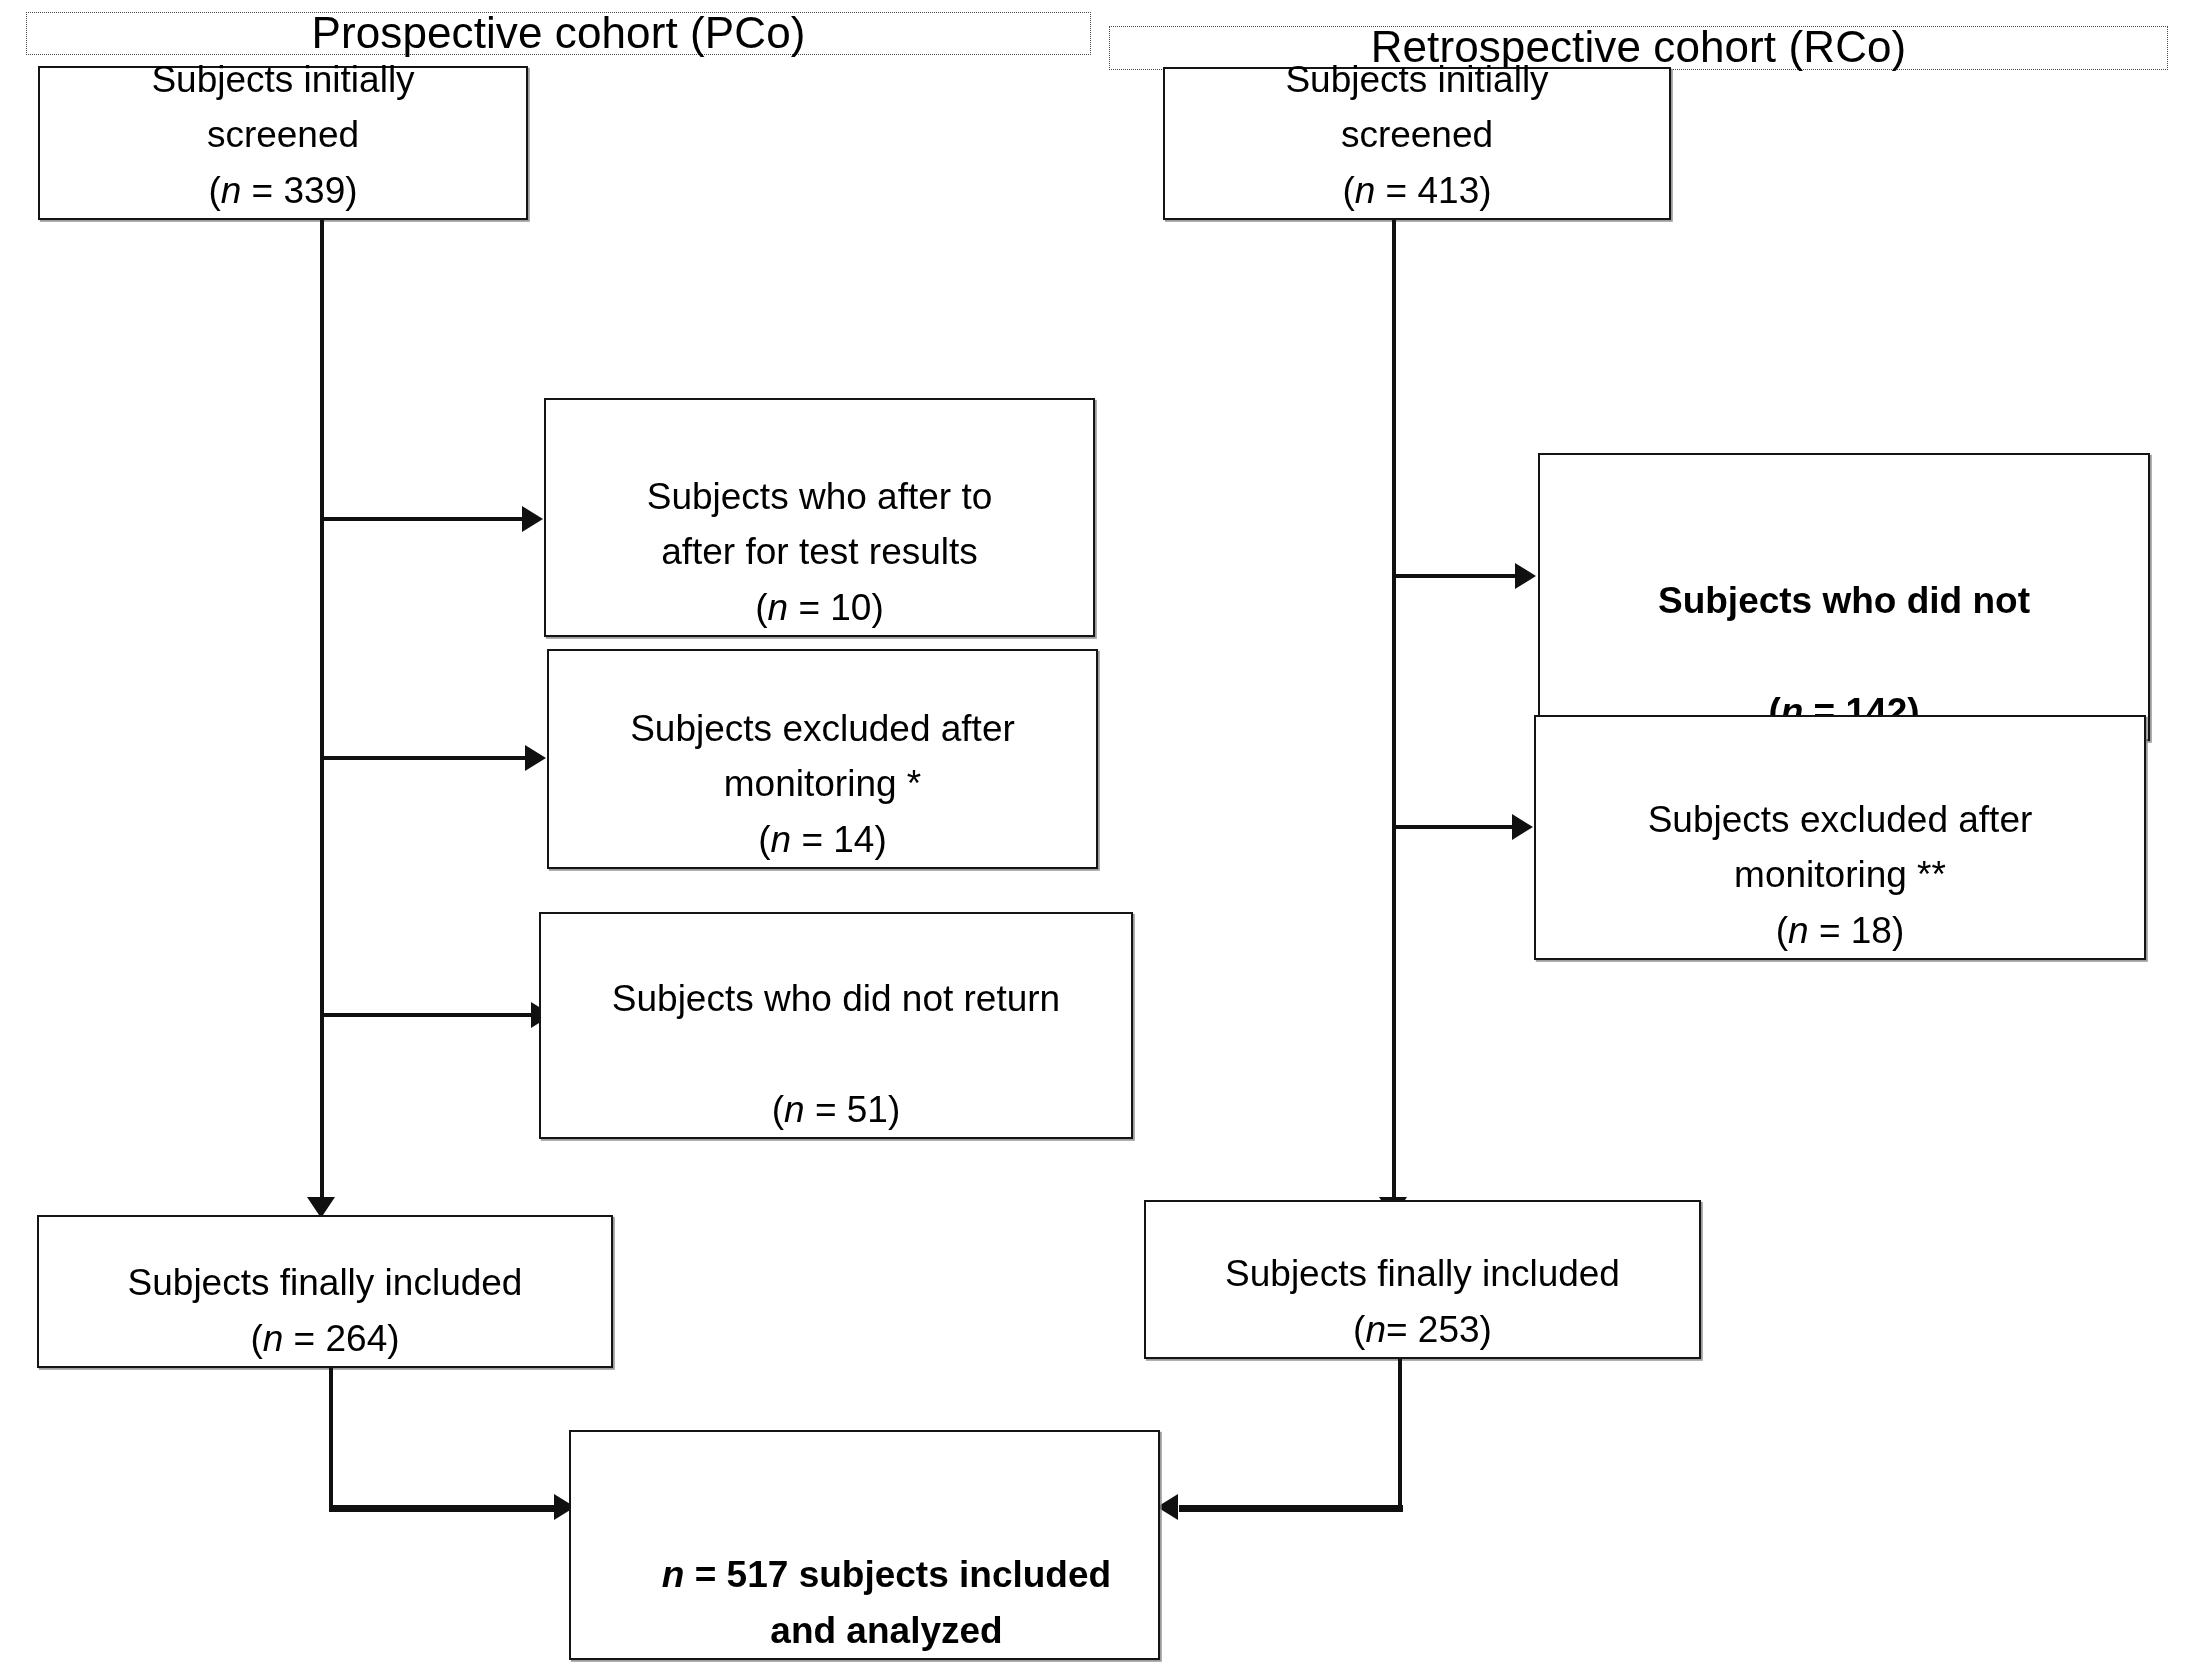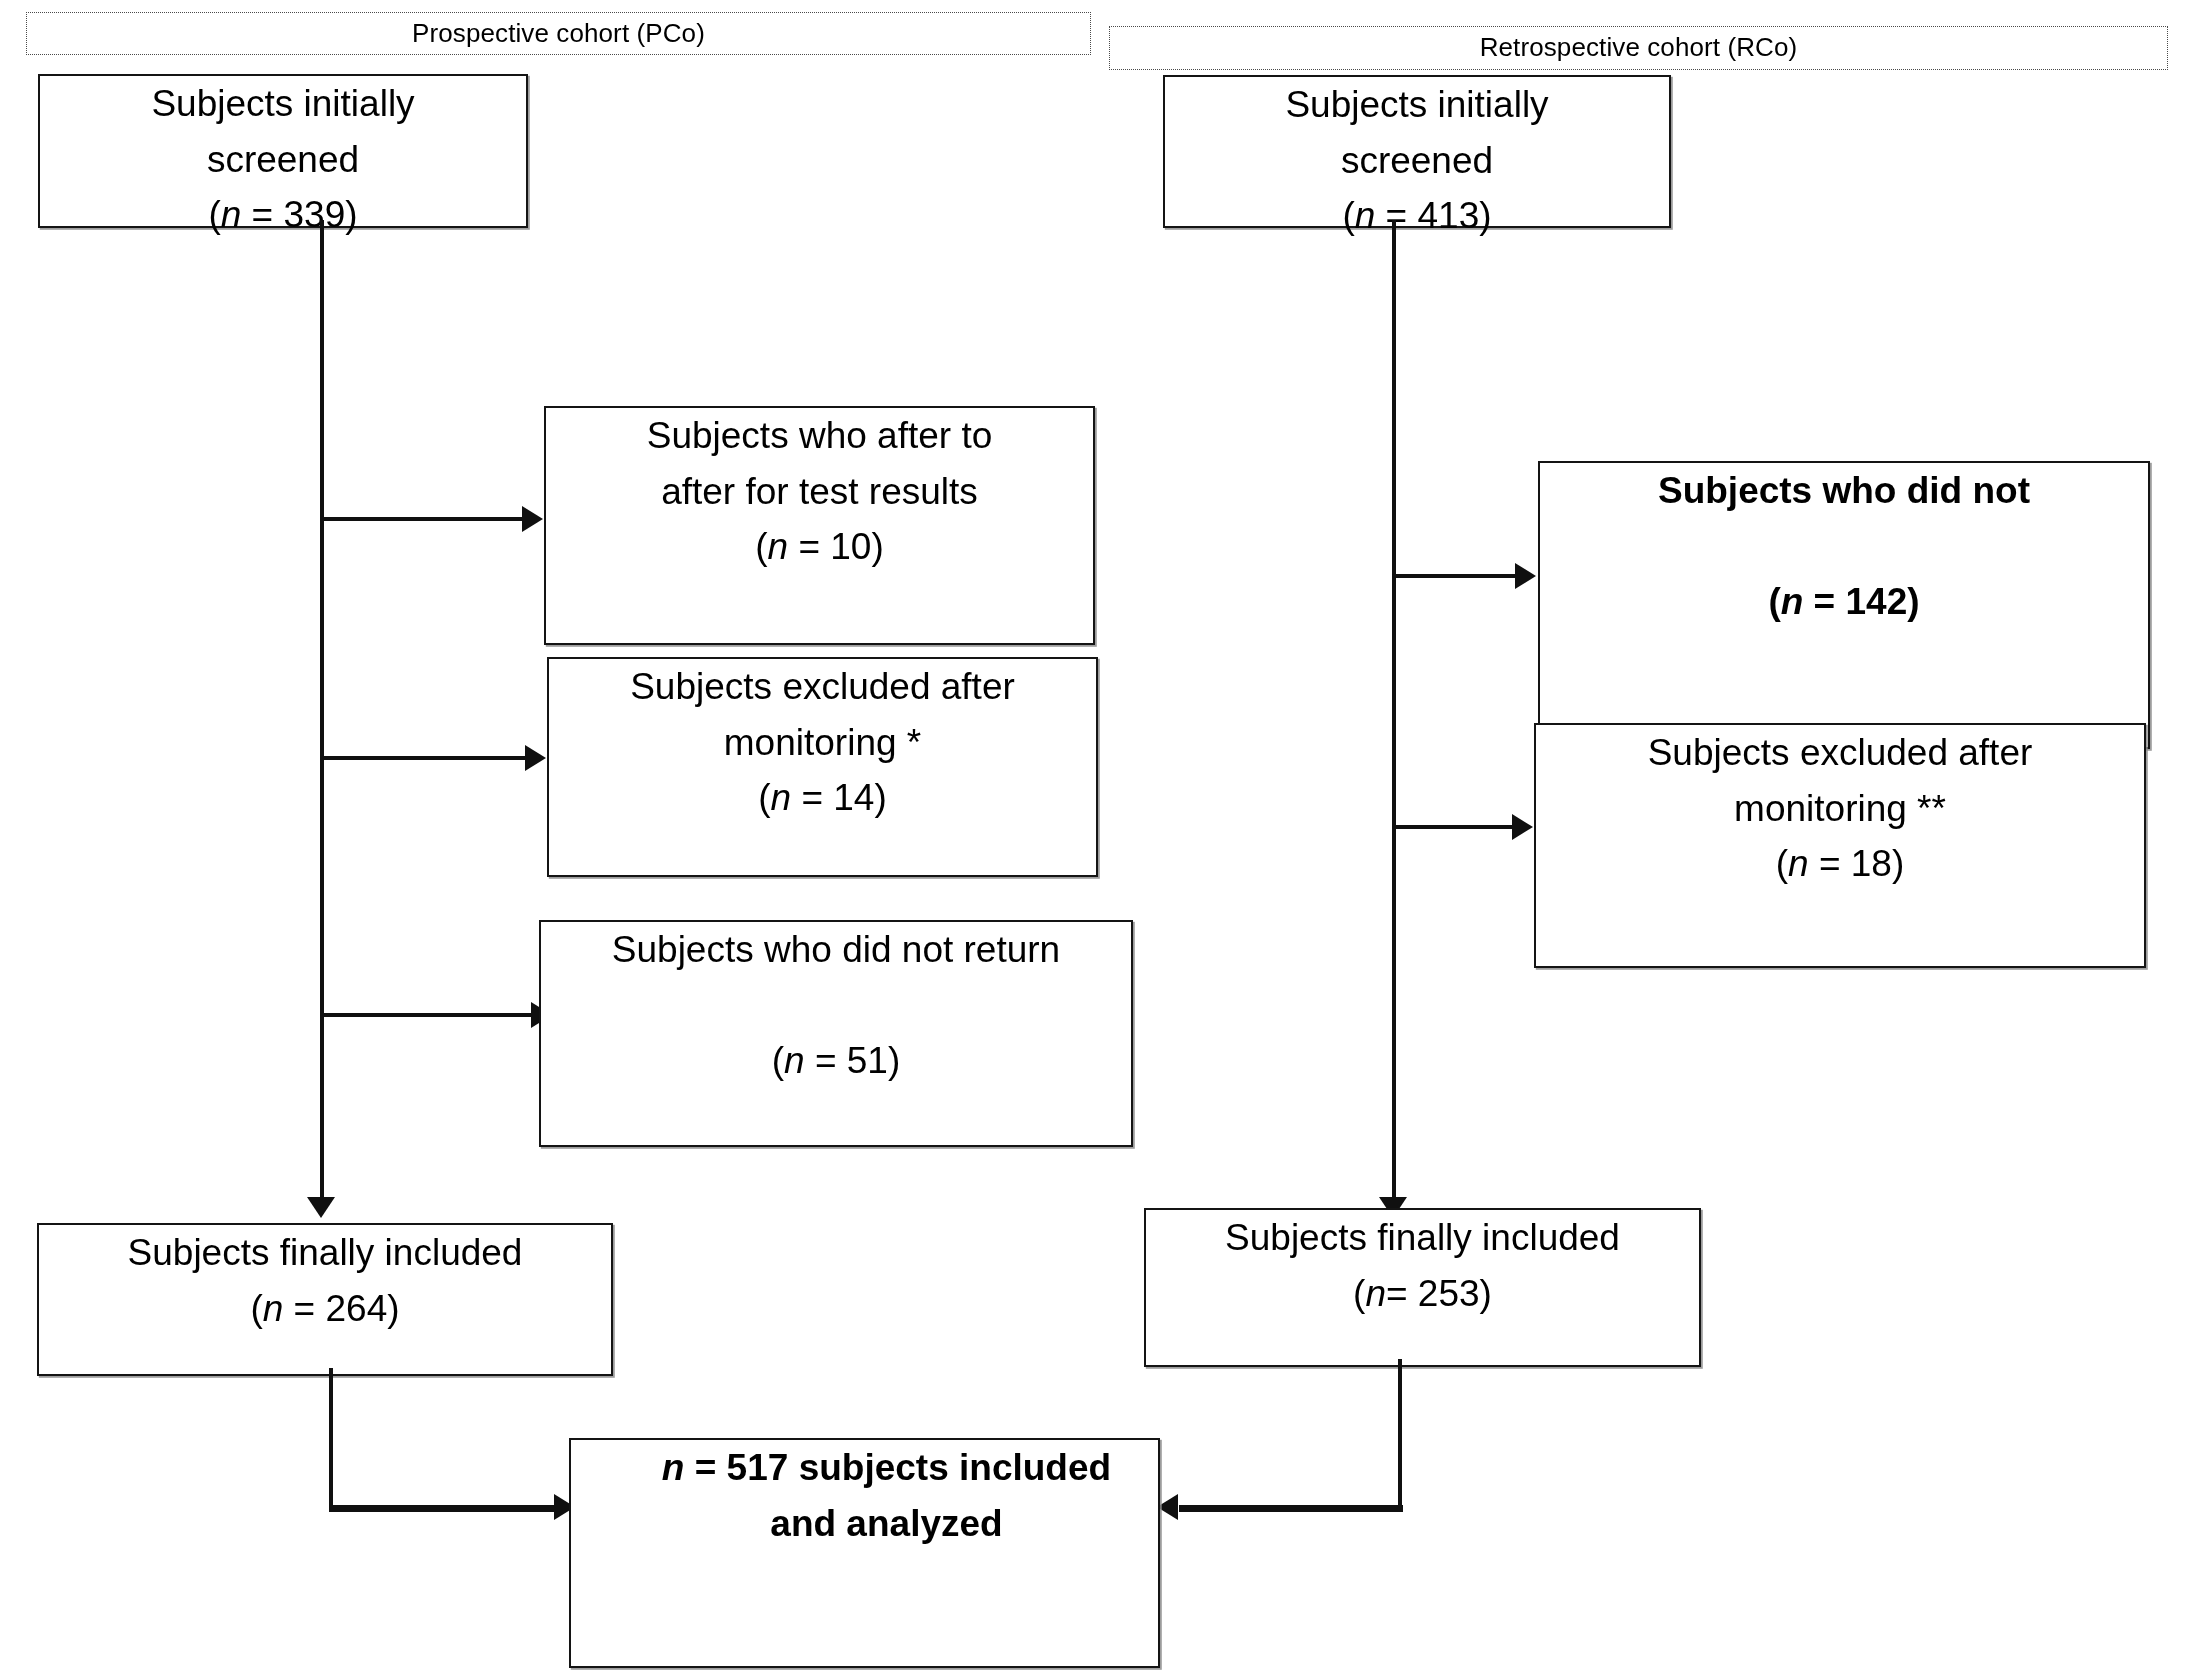--- a/index.html
+++ b/index.html
@@ -20,38 +20,37 @@
   .cohort-header{
     position:absolute;
     border:1.8px dotted #4a4a4a;
     background:#ffffff;
     display:flex;
     align-items:center;
     justify-content:center;
     box-sizing:border-box;
   }
   .cohort-header .label{
-    font-size:26px;
+    font-size:44px;
     line-height:1.15;
     letter-spacing:0.1px;
     white-space:nowrap;
   }
 
   
   .node{
     position:absolute;
     background:#ffffff;
     border:2.4px solid #141414;
     box-sizing:border-box;
     display:flex;
-    align-items:flex-start;
+    align-items:flex-end;
     justify-content:center;
     text-align:center;
     box-shadow:1.8px 1.8px 0 0 rgba(140,140,140,0.85);
-    margin-top:8px;
   }
   .node .txt{
     font-size:37px;
     line-height:1.50;
     padding:0 9.8px;
   }
   .node.bold .txt{font-weight:bold;}
   .node .txt i{font-style:italic;}
 
   

